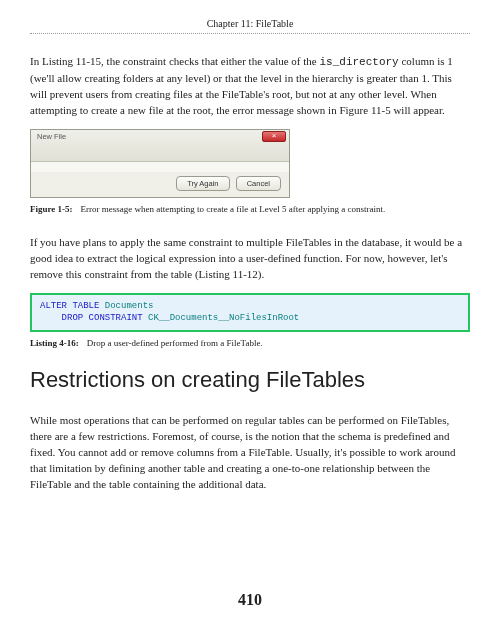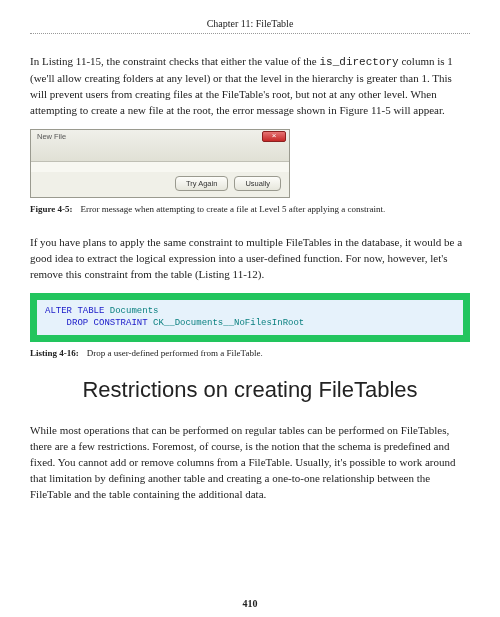--- a/index.html
+++ b/index.html
@@ -82,46 +82,45 @@
     color: #333;
   }
   .fig-caption {
     font-size: 9px;
     margin: 6px 0 14px 0;
     line-height: 1.3;
   }
   .fig-caption .fig-label { font-weight: bold; margin-right: 8px; }
   .code-block {
     background: #e6f2fb;
-    border: 7px solid #22c55e;
+    border: 2px solid #22c55e;
     font-family: 'Courier New', monospace;
     font-size: 9px;
     padding: 5px 8px;
     margin: 8px 0 6px 0;
     line-height: 1.35;
     white-space: pre;
   }
   .kw-blue { color: #1818c8; }
   .kw-teal { color: #0b8080; }
   .heading {
     font-family: 'Segoe UI', 'Helvetica Neue', Arial, sans-serif;
     font-weight: 400;
     font-size: 22px;
     margin: 18px 0 10px 0;
     color: #222;
-    text-align: center;
   }
   .page-num {
     position: absolute;
     bottom: 8px;
     left: 0;
     width: 500px;
     text-align: center;
     font-weight: bold;
-    font-size: 10px;
+    font-size: 16px;
   }
 </style>
 </head>
 <body>
 
 <div class="chapter-header">Chapter 11: FileTable</div>
 
 <p class="para">
   <span>In Listing 11-15, the constraint checks that either the value of the </span><span class="mono">is_directory</span><span> column is 1 (we'll allow creating folders at any level) or that the level in the hierarchy is greater than 1. This will prevent users from creating files at the FileTable's root, but not at any other level. When attempting to create a new file at the root, the error message shown in Figure 11-5 will appear.</span>
 </p>
@@ -129,27 +128,27 @@
 <div class="dialog-wrap">
   <div class="dialog">
     <div class="dialog-title">
       <span>New File</span>
       <span class="dialog-close">×</span>
     </div>
     <div class="dialog-body">
     </div>
     <div class="dialog-buttons">
       <span class="dlg-btn">Try Again</span>
-      <span class="dlg-btn">Usually</span>
+      <span class="dlg-btn">Cancel</span>
     </div>
   </div>
 </div>
 
 <p class="fig-caption">
-  <span class="fig-label">Figure 4-5:</span><span>Error message when attempting to create a file at Level 5 after applying a constraint.</span>
+  <span class="fig-label">Figure 1-5:</span><span>Error message when attempting to create a file at Level 5 after applying a constraint.</span>
 </p>
 
 <p class="para">If you have plans to apply the same constraint to multiple FileTables in the database, it would be a good idea to extract the logical expression into a user-defined function. For now, however, let's remove this constraint from the table (Listing 11-12).</p>
 
 <div class="code-block"><span class="kw-blue">ALTER TABLE</span><span class="kw-teal"> Documents</span>
 <span>    </span><span class="kw-blue">DROP CONSTRAINT</span><span class="kw-teal"> CK__Documents__NoFilesInRoot</span></div>
 
 <p class="fig-caption">
   <span class="fig-label">Listing 4-16:</span><span>Drop a user-defined performed from a FileTable.</span>
 </p>

